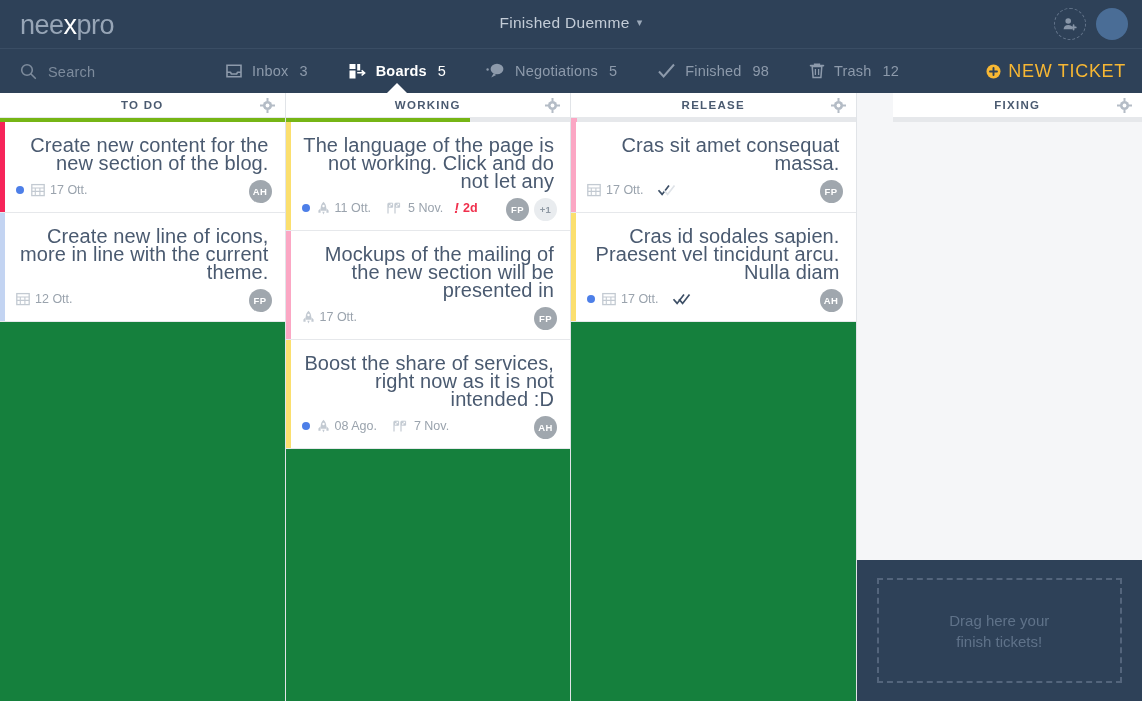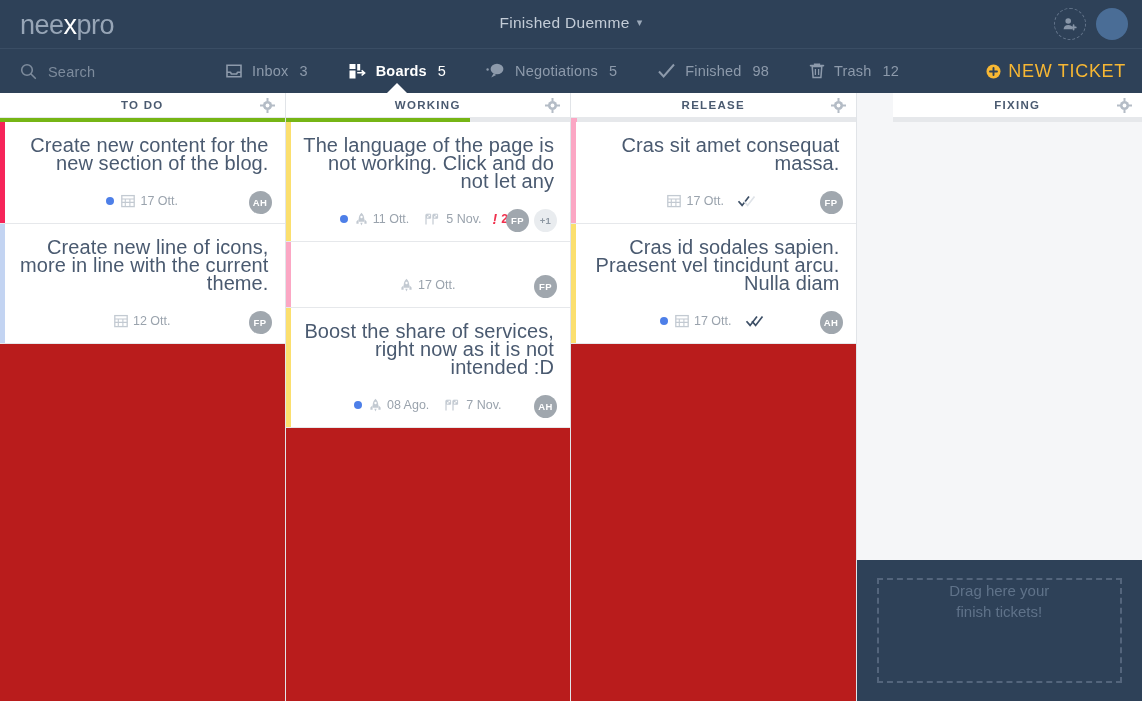--- a/index.html
+++ b/index.html
@@ -96,21 +96,21 @@
     position: relative;
     height: 608px;
     background: #f4f5f7;
     display: flex;
   }
   .column {
     position: relative;
     width: 285.5px;
     height: 608px;
     border-right: 1px solid #e1e4e8;
-    background: #b91c1c;
+    background: #15803d;
   }
   .column:last-child { border-right: none; padding-left: 36px; }
 
   .col-head {
     position: relative;
     height: 25px;
     background: #ffffff;
     border-bottom: 1px solid #e6e8eb;
     display: flex; align-items: center; justify-content: center;
   }
@@ -153,23 +153,22 @@
   .card-title {
     color: #4a5a70;
     font-size: 20px;
     line-height: 18px;
     letter-spacing: 0.1px;
     min-height: 36px;
     text-align: right;
   }
   .card-meta {
     display: flex; align-items: center;
-    margin-top: 17px; height: 24px;
+    margin-top: 6px; height: 24px;
     gap: 7px;
-    justify-content: center;
   }
   .meta-dot {
     width: 8px; height: 8px; border-radius: 50%;
     background: #4d7fe8; flex: none;
   }
   .meta-group {
     display: flex; align-items: center; gap: 5px;
     color: #9aa3ad; font-size: 12.5px;
   }
   .meta-overdue {
@@ -197,21 +196,21 @@
   .dropzone-wrap {
     position: absolute; left: 0; right: 0; bottom: 0;
     height: 141px;
     background: #2e4158;
     padding: 18px 20px;
   }
   .dropzone {
     width: 100%; height: 100%;
     border: 2px dashed #54657c;
     display: flex; flex-direction: column;
-    align-items: center; justify-content: flex-start;
+    align-items: center; justify-content: center;
     color: #5f7governmental;
     color: #5f7289;
     font-size: 15px; line-height: 21px; text-align: center;
   }
   svg { display: block; }
 </style>
 </head>
 <body>
 
 <div class="topbar">
@@ -416,20 +415,21 @@
           </span>
         </div>
         <div class="card-avatars">
           <span class="av">FP</span>
           <span class="av plus">+1</span>
         </div>
       </div>
 
       <div class="card">
         <div style="position:absolute;left:0;top:0;bottom:0;width:5px;background:#fba7c4"></div>
+        <div class="card-title">Mockups of the mailing of the new section will be presented in</div>
         <div class="card-meta">
           <span class="meta-group">
             <svg width="13" height="14" viewBox="0 0 13 14">
               <path d="M6.5 0.8c2 1.8 2.8 4.3 2.8 6.6v2.4H3.7V7.4c0-2.3.8-4.8 2.8-6.6z" fill="#c3cad2"></path>
               <path d="M3.6 7.2L1.4 9.6v2.1h2.2zM9.4 7.2l2.2 2.4v2.1H9.4z" fill="#c3cad2"></path>
               <circle cx="6.5" cy="5" r="1.2" fill="#ffffff"></circle>
               <path d="M5.3 10.8h2.4l-1.2 2.6z" fill="#c3cad2"></path>
             </svg>
             <span>17 Ott.</span>
           </span>

